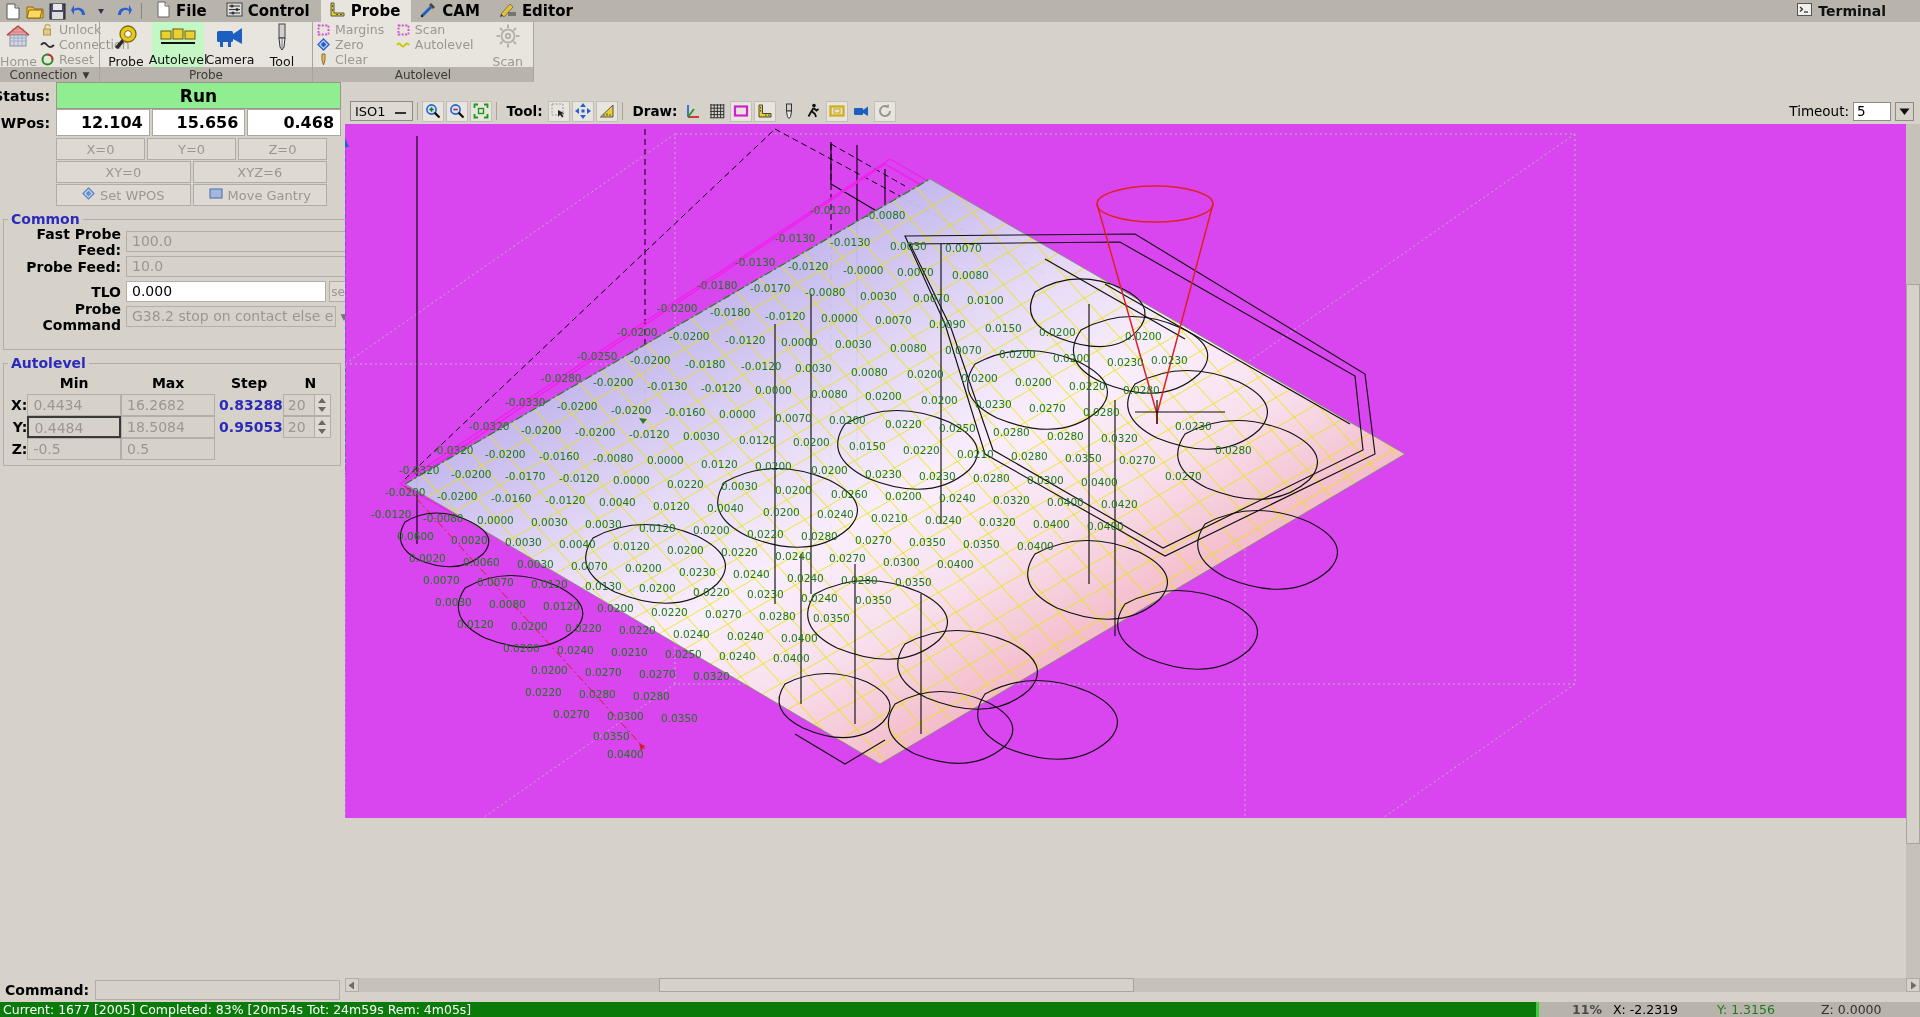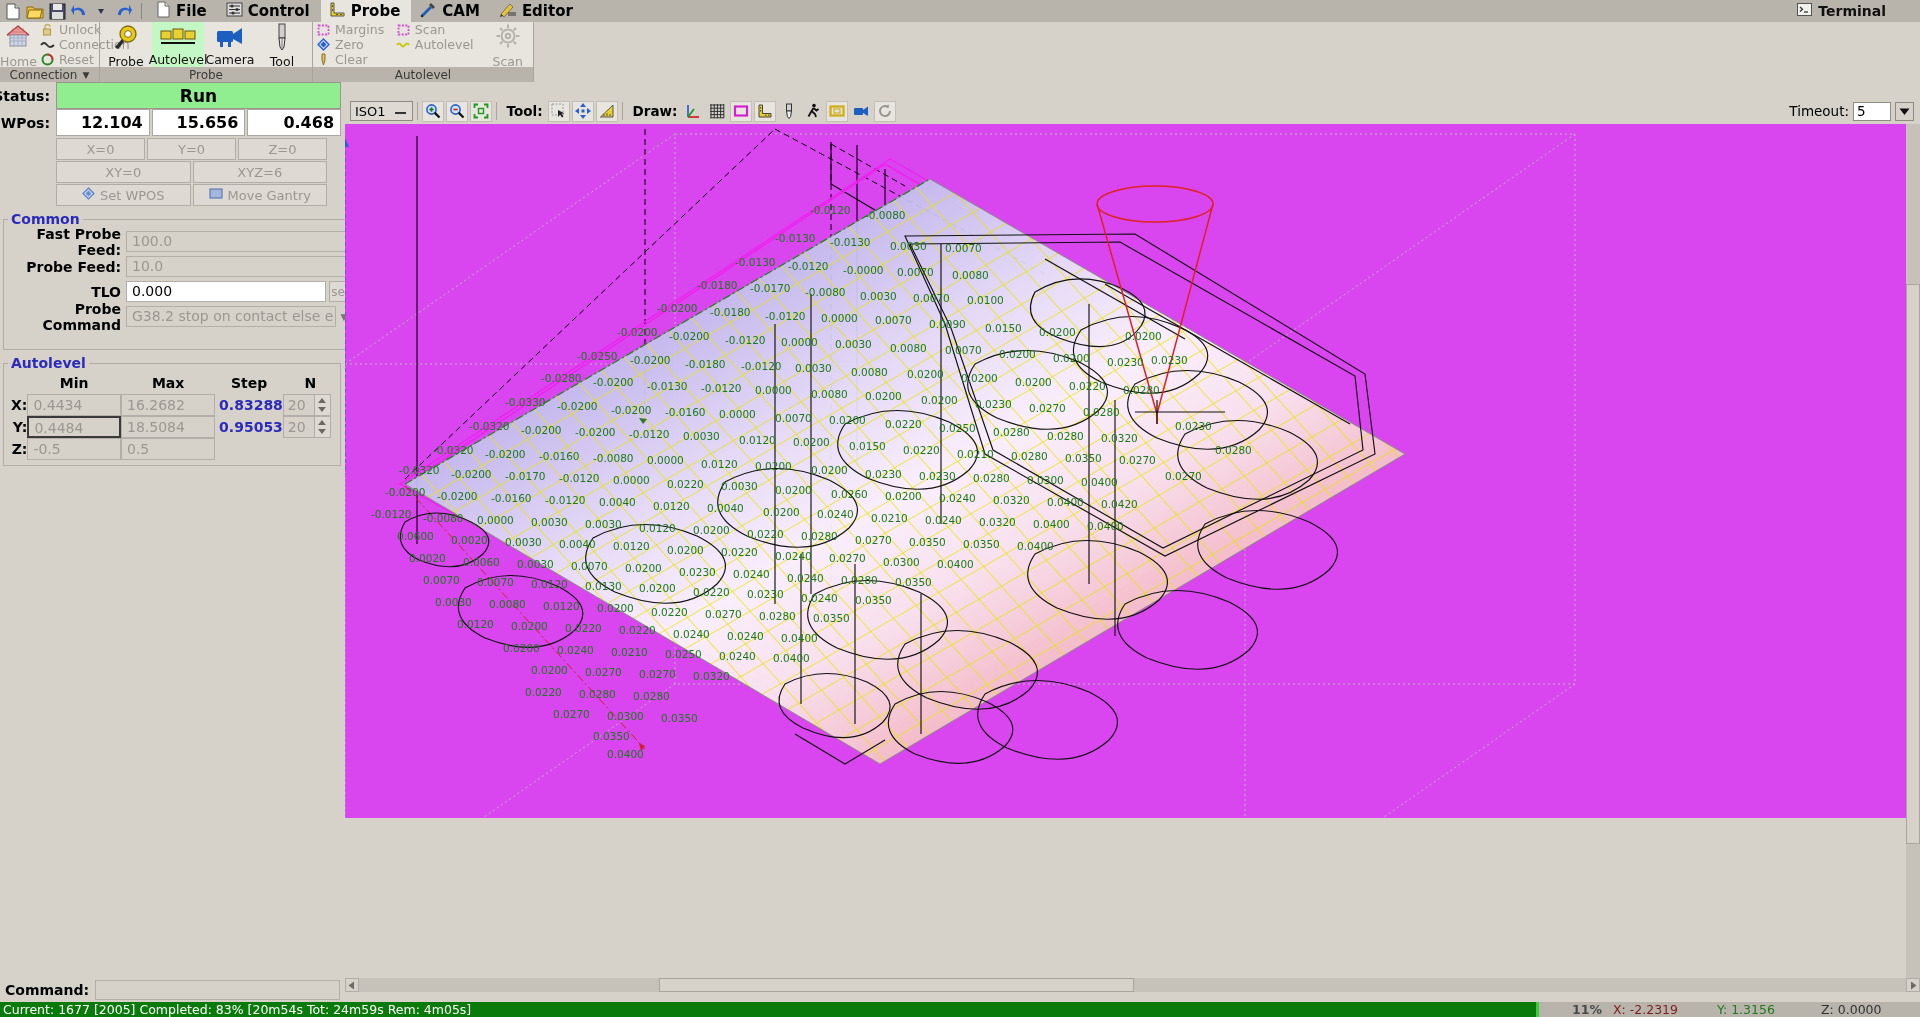--- a/index.html
+++ b/index.html
@@ -209,21 +209,21 @@
   .sb-progress {
     flex: 1; background: #0a7a0a; color: #ffffff; display: flex; align-items: center;
     padding-left: 3px; font-size: 12.5px;
   }
   .sb-pct {
     width: 72px; background: #b8b4ac; color: #4a4a4a; display: flex;
     align-items: center; justify-content: flex-end; padding-right: 6px;
     border-left: 3px solid #3ecb3e; font-size: 12.5px; font-weight: bold;
   }
   .sb-coord {
-    width: 104px; background: #b8b4ac; color: #7f1d1d; display: flex;
+    width: 104px; background: #b8b4ac; color: #000000; display: flex;
     align-items: center; padding-left: 5px; font-size: 12.5px;
   }
   .sb-coord.g { color: #1f7a1f; }
   .sb-coord.b { color: #333333; }
 </style>
 </head>
 <body>
 
 <div id="app">
 

